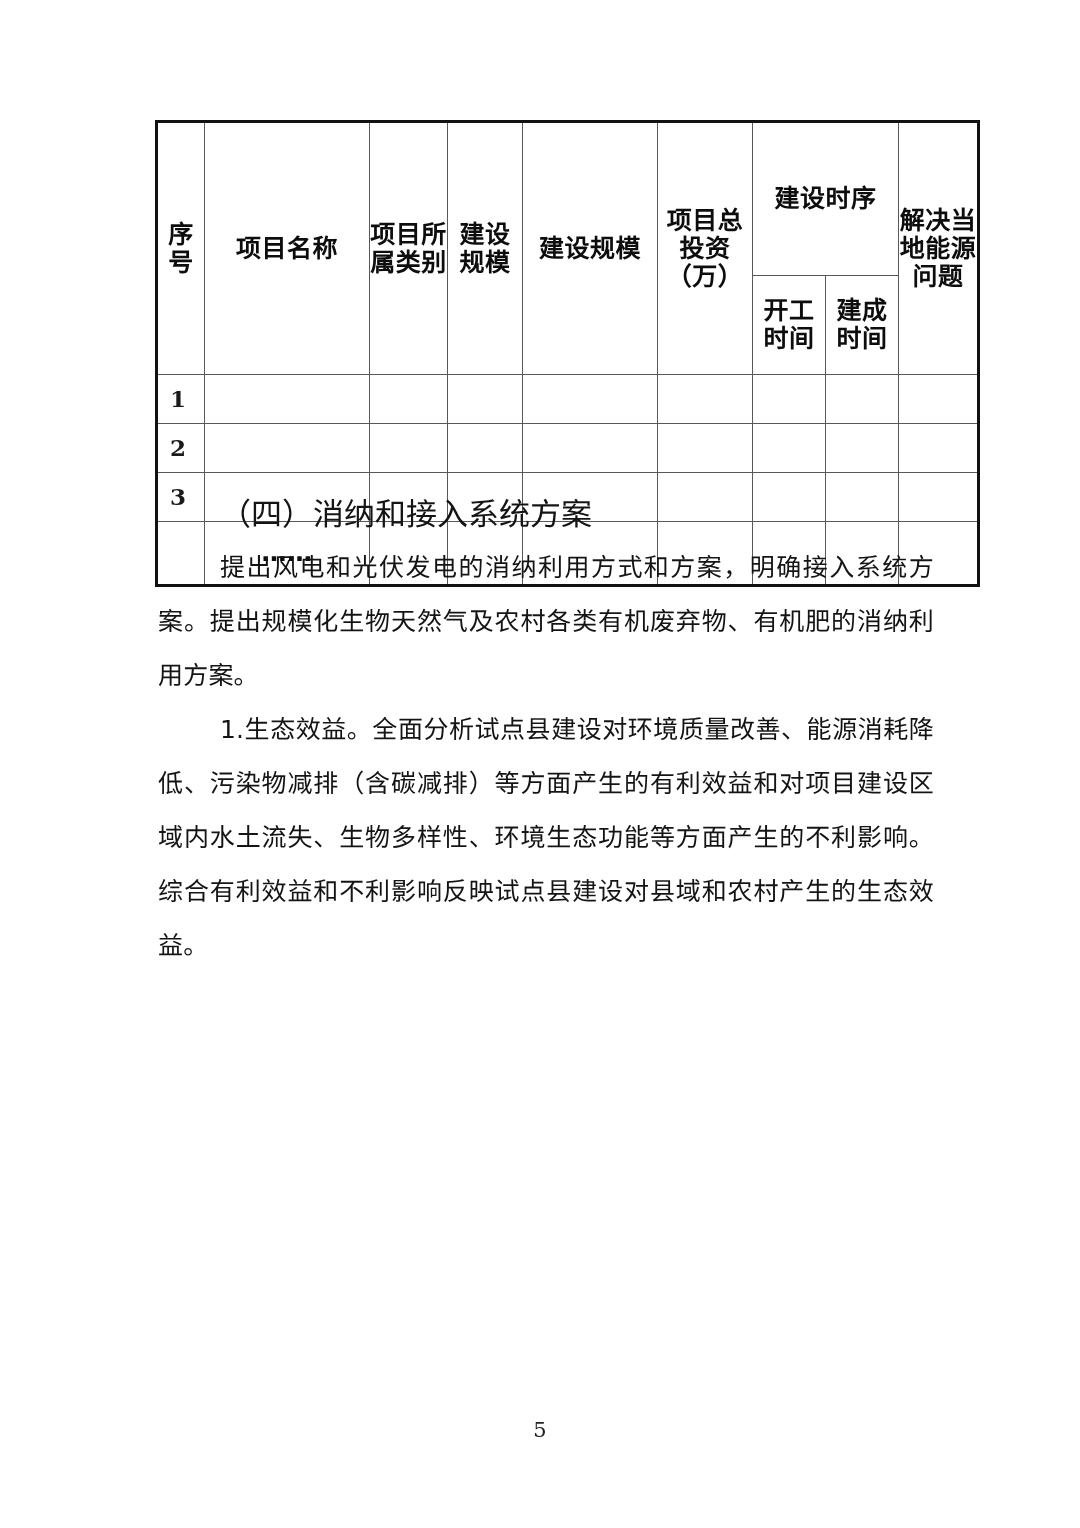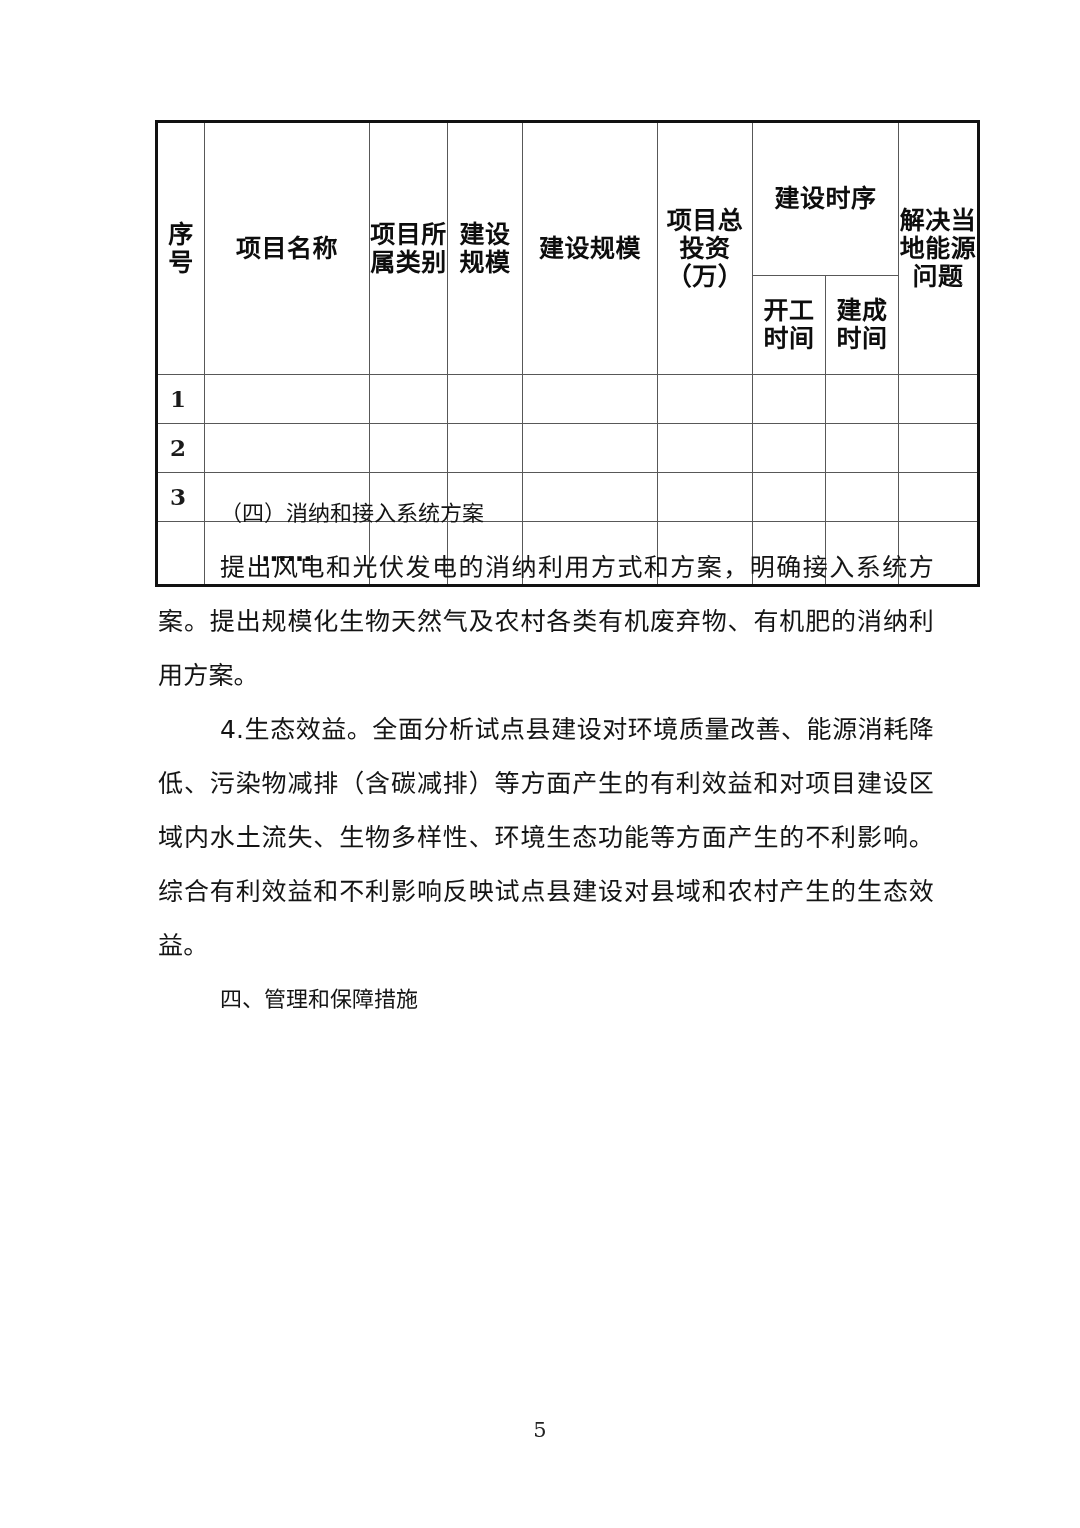--- a/index.html
+++ b/index.html
@@ -99,21 +99,21 @@
     margin: 0;
     text-align: justify;
     text-justify: inter-ideograph;
     color: #141414;
     letter-spacing: 0.2px;
   }
   .para.indent {
     text-indent: 62px;
   }
   .heading {
-    font-size: 22px;
+    font-size: 31px;
     line-height: 54px;
     margin: 0;
     text-indent: 62px;
     color: #141414;
   }
 
   
   .page-number {
     position: absolute;
     left: 0;
@@ -210,20 +210,19 @@
 
   <div class="content">
 
     <p class="heading">（四）消纳和接入系统方案</p>
 
     <p class="para indent">提出风电和光伏发电的消纳利用方式和方案，明确接入系统方案。提出规模化生物天然气及农村各类有机废弃物、有机肥的消纳利用方案。</p>
 
 
 
 
-    <p class="para indent">4.生态效益。全面分析试点县建设对环境质量改善、能源消耗降低、污染物减排（含碳减排）等方面产生的有利效益和对项目建设区域内水土流失、生物多样性、环境生态功能等方面产生的不利影响。综合有利效益和不利影响反映试点县建设对县域和农村产生的生态效益。</p>
-
-    <p class="heading">四、管理和保障措施</p>
+    <p class="para indent">1.生态效益。全面分析试点县建设对环境质量改善、能源消耗降低、污染物减排（含碳减排）等方面产生的有利效益和对项目建设区域内水土流失、生物多样性、环境生态功能等方面产生的不利影响。综合有利效益和不利影响反映试点县建设对县域和农村产生的生态效益。</p>
+
   </div>
 
   <div class="page-number">5</div>
 
 </div>
 
 </body></html>

